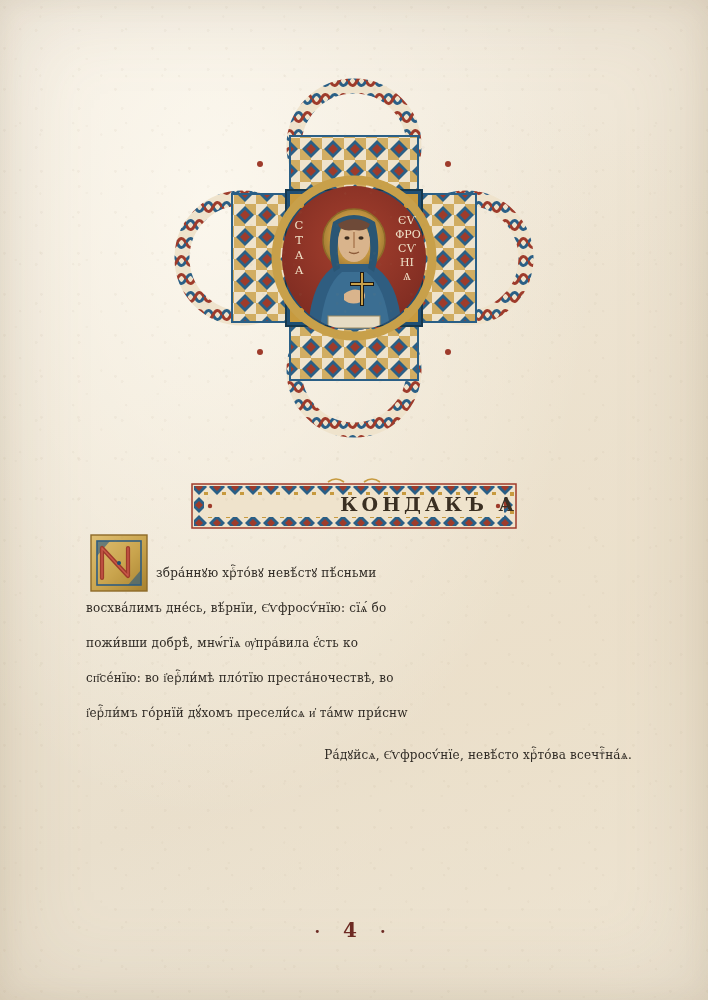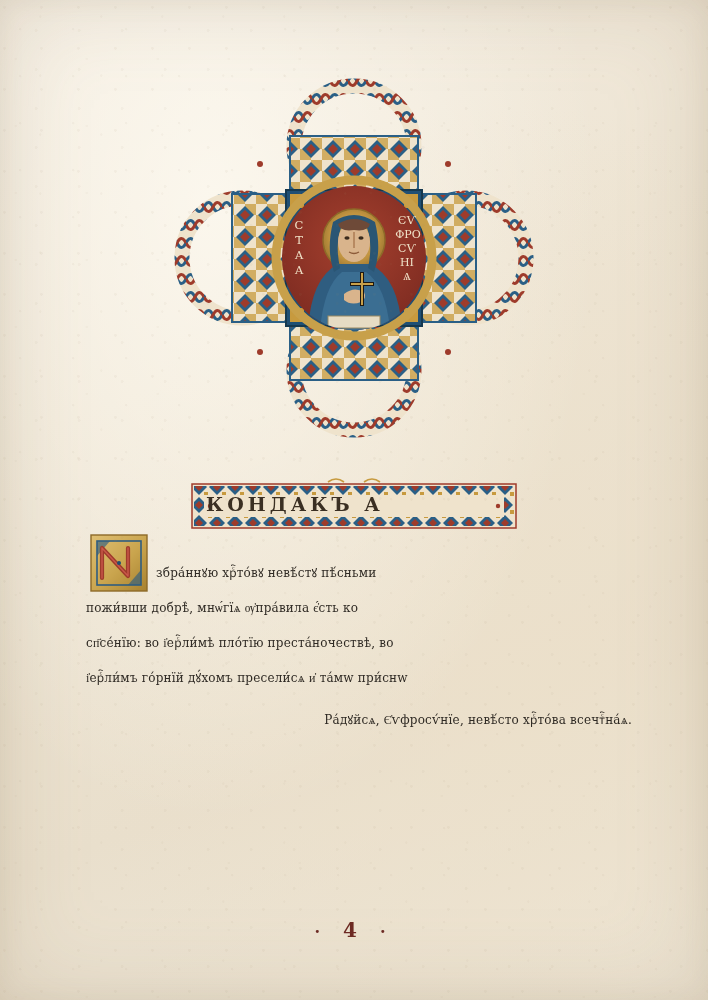--- a/index.html
+++ b/index.html
@@ -61,24 +61,24 @@
     position: absolute;
     left: 50%;
     top: 478px;
     transform: translateX(-50%);
     width: 328px;
     height: 56px;
   }
   .title-band svg { display: block; }
   .title-text {
     position: absolute;
-    left: 16px;
+    left: 8px;
     right: 0;
     top: 15px;
-    text-align: left;
+    text-align: right;
     font-family: "DejaVu Serif", serif;
     font-size: 19px;
     font-weight: bold;
     letter-spacing: 4px;
     color: #3a2f22;
   }
 
   
   .dropcap {
     position: absolute;
@@ -287,20 +287,21 @@
       <path d="M9 9 L22 9 L9 24 Z" fill="#2f5d80" opacity="0.65"></path>
       <path d="M53 53 L40 53 L53 38 Z" fill="#2f5d80" opacity="0.65"></path>
       <path d="M14 46 L14 16 M14 16 L40 44 M40 44 L40 16" fill="none" stroke="#9e3b2b" stroke-width="4.2" stroke-linecap="round" stroke-linejoin="round"></path>
       <path d="M14 46 L14 16 M14 16 L40 44 M40 44 L40 16" fill="none" stroke="#c9584a" stroke-width="1.4" stroke-linecap="round" stroke-linejoin="round"></path>
       <circle cx="31" cy="31" r="2" fill="#1f4f74"></circle>
     </svg>
   </div>
 
   <div class="body-text">
     <span class="line first">збра́ннꙋю хрⷭ҇то́вꙋ невѣ́стꙋ пѣ́сньми</span>
+    <span class="line">восхва́лимъ дне́сь, вѣ́рнїи, Є҆ѵфросѵ́нїю: сїѧ́ бо</span>
     <span class="line">пожи́вши добрѣ̀, мнѡ́гїѧ ѹ҆пра́вила є҆́сть ко</span>
     <span class="line">сп҃се́нїю: во і҆ерⷭ҇ли́мѣ пло́тїю преста́ночествѣ, во</span>
     <span class="line">і҆ерⷭ҇ли́мъ го́рнїй дꙋ́хомъ пресели́сѧ и҆ та́мw при́снw</span>
     <div class="refrain">
       <span class="line">Ра́дꙋйсѧ, Є҆ѵфросѵ́нїе, невѣ́сто хрⷭ҇то́ва всечтⷭ҇на́ѧ.</span>
     </div>
   </div>
 
   <div class="folio">
     <span class="dot">·</span>

